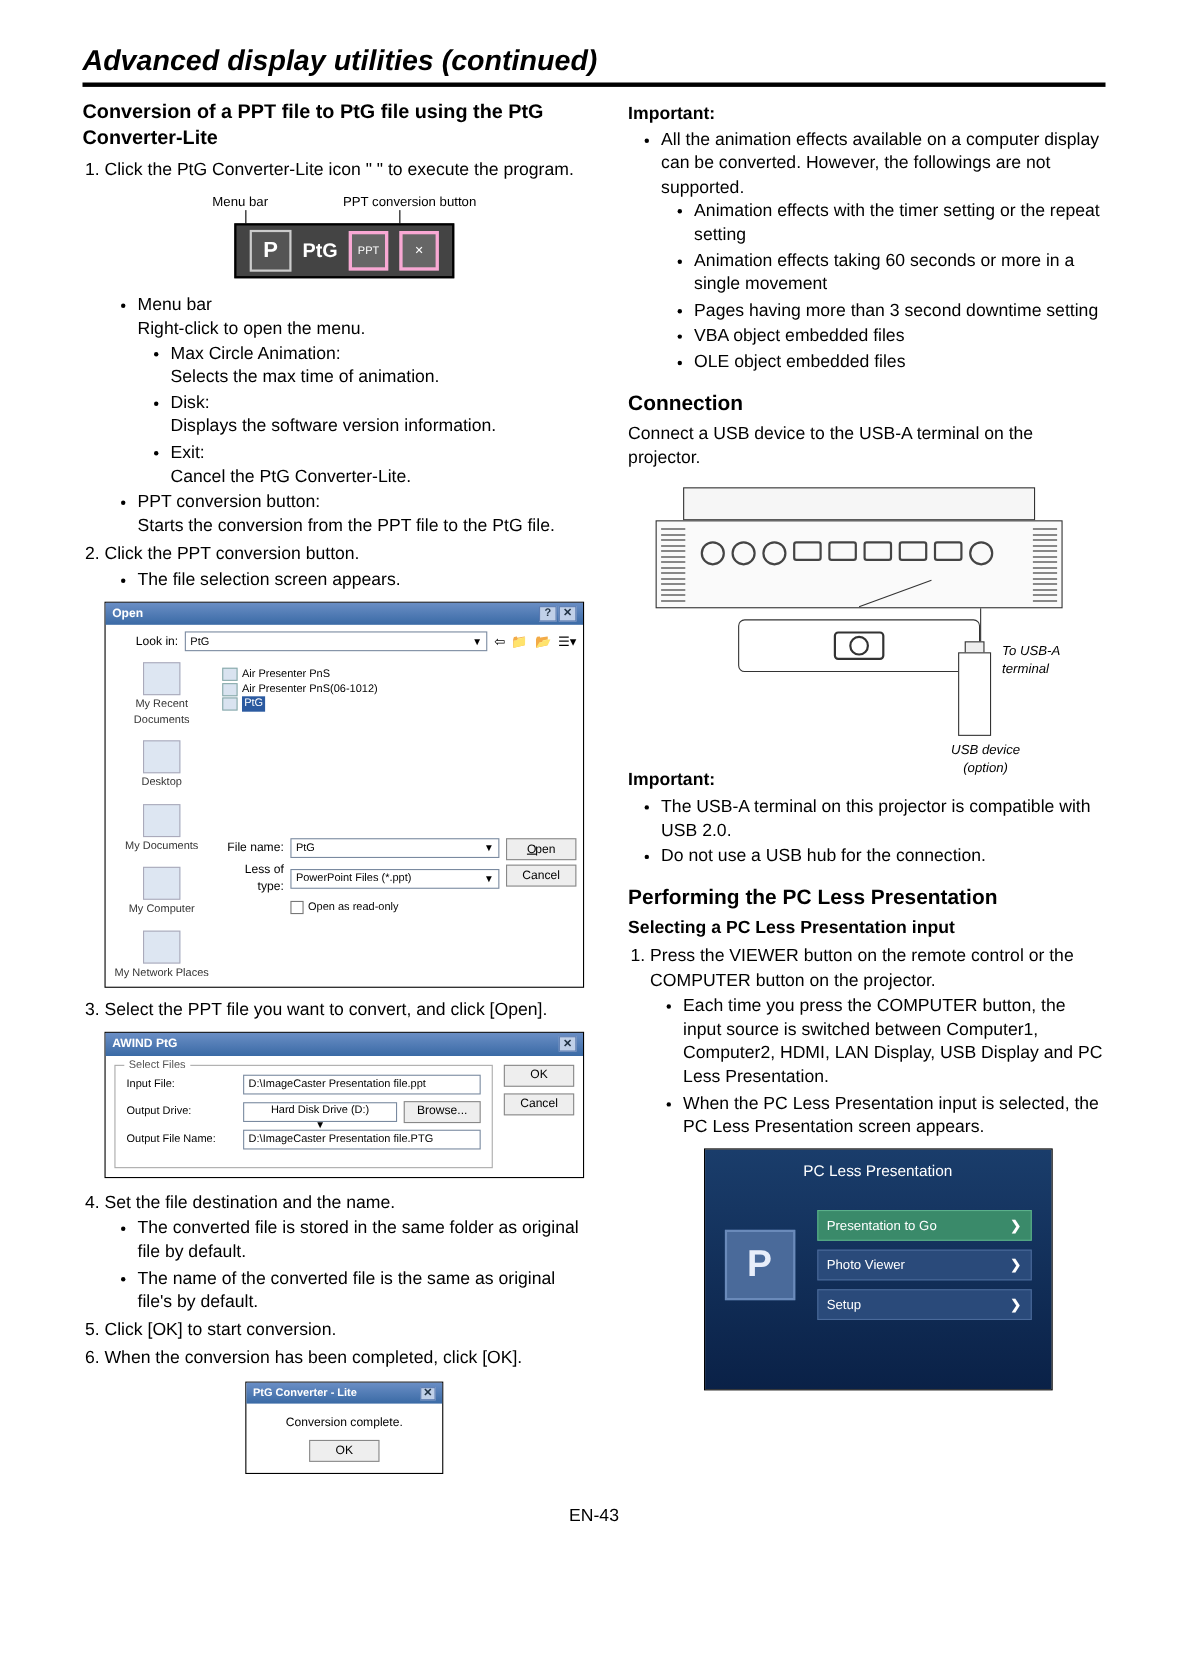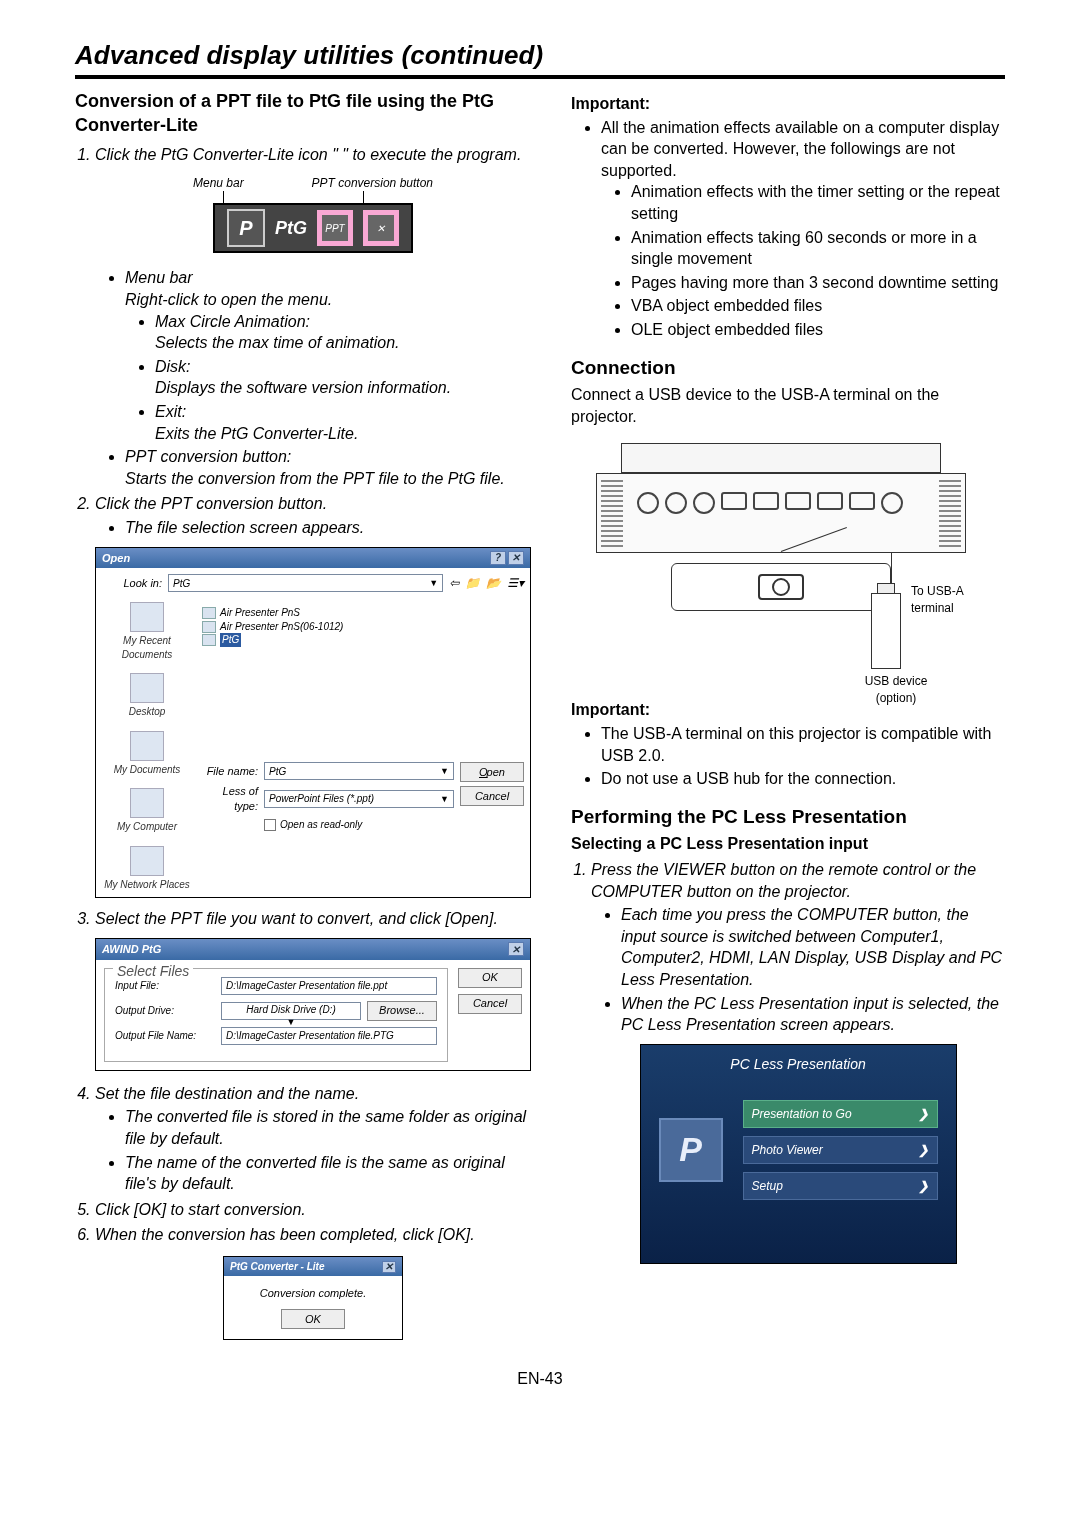--- a/index.html
+++ b/index.html
@@ -42,21 +42,21 @@
     margin-top: 14px;
     margin-bottom: 4px;
   }
   .h-sub2 {
     font-weight: bold;
     font-size: 16px;
     margin-top: 4px;
     margin-bottom: 2px;
   }
   ol.steps { list-style: decimal; margin-left: 20px; margin-top: 4px; }
-  ol.steps > li { margin-bottom: 4px; font-style: italic; }
+  ol.steps > li { margin-bottom: 4px; }
   ul.bul { list-style: disc; margin-left: 30px; margin-top: 2px; margin-bottom: 2px; }
   ul.bul-inner { list-style: disc; margin-left: 30px; }
   ul.bul li { margin-bottom: 2px; }
 
   
   .ptg-fig {
     margin: 10px auto 14px auto;
     width: 260px;
     text-align: center;
     font-size: 12px;
@@ -72,21 +72,21 @@
     display: flex; align-items: center; justify-content: center;
     gap: 10px;
   }
   .ptg-logo {
     width: 38px; height: 38px; border: 2px solid #ccc; background: #555;
     display: flex; align-items: center; justify-content: center;
     color: #fff; font-weight: bold; font-size: 20px;
   }
   .ptg-text { color: #fff; font-size: 18px; font-weight: bold; }
   .ptg-btn {
-    width: 36px; height: 36px; background: #666; border: 5px solid #f9a8d4;
+    width: 36px; height: 36px; background: #666; border: 3px solid #f9a8d4;
     display: flex; align-items: center; justify-content: center; color: #fff; font-size: 10px;
   }
 
   
   .open-dlg {
     border: 1px solid #000;
     width: 100%;
     margin: 8px 0 10px 0;
     font-size: 11px;
   }
@@ -121,35 +121,35 @@
   .open-fields { flex: 1; }
   .btn { border: 1px solid #888; background: #eee; width: 64px; height: 20px; font-size: 11px; display: flex; align-items: center; justify-content: center; }
   .chk { display: flex; align-items: center; gap: 4px; margin-top: 4px; font-size: 10px; }
   .chkbox { width: 12px; height: 12px; border: 1px solid #777; background: #fff; }
 
   
   .awind-dlg { border: 1px solid #000; margin: 8px 0 12px 0; font-size: 11px; }
   .awind-title { background: linear-gradient(#6a8ec5, #3a6aa5); color: #fff; padding: 3px 6px; font-weight: bold; display: flex; justify-content: space-between; align-items:center; }
   .awind-body { display: flex; padding: 8px; gap: 10px; }
   .fieldset { border: 1px solid #aaa; padding: 8px 10px 10px 10px; position: relative; flex: 1; }
-  .fieldset .legend { position: absolute; top: -7px; left: 8px; background: #fff; padding: 0 4px; font-size: 14px; color: #555; }
+  .fieldset .legend { position: absolute; top: -7px; left: 8px; background: #fff; padding: 0 4px; font-size: 10px; color: #555; }
   .aw-row { display: flex; align-items: center; gap: 6px; margin-bottom: 6px; }
   .aw-row label { width: 100px; font-size: 10px; }
   .txt { flex: 1; height: 18px; border: 1px solid #7a8aa0; background: #fff; padding: 0 4px; font-size: 10px; display:flex; align-items:center; }
   .small-combo { width: 140px; flex-direction: column; }
   .awind-btns { display: flex; flex-direction: column; gap: 6px; }
 
   
   .done-dlg { width: 180px; border: 1px solid #000; margin: 10px auto; font-size: 11px; }
   .done-title { background: linear-gradient(#6a8ec5, #3a6aa5); color: #fff; padding: 3px 6px; font-weight: bold; display:flex; justify-content: space-between; align-items:center; font-size: 10px;}
   .done-body { padding: 10px; text-align: center; }
   .done-body .btn { margin: 8px auto 0 auto; }
 
   
-  .proj-fig { width: 100%; height: 260px; position: relative; margin: 6px 0 6px 0; }
+  .proj-fig { width: 100%; height: 260px; position: relative; margin: 6px 0 6px 0; font-style: italic; }
   .proj-top {
     position: absolute; left: 50px; top: 10px; width: 320px; height: 30px;
     border: 1px solid #333; background: #f6f6f6;
   }
   .proj-panel {
     position: absolute; left: 25px; top: 40px; width: 370px; height: 80px;
     border: 1px solid #333; background: #fafafa;
   }
   .proj-panel .ports { position: absolute; left: 40px; top: 18px; display: flex; gap: 6px; }
   .port { width: 22px; height: 22px; border: 2px solid #444; border-radius: 50%; }
@@ -247,21 +247,21 @@
                 <li>
                   <span>Max Circle Animation:</span><br>
                   <span>Selects the max time of animation.</span>
                 </li>
                 <li>
                   <span>Disk:</span><br>
                   <span>Displays the software version information.</span>
                 </li>
                 <li>
                   <span>Exit:</span><br>
-                  <span>Exits the PtG Converter-Lite.</span>
+                  <span>Cancel the PtG Converter-Lite.</span>
                 </li>
               </ul>
             </li>
             <li>
               <span>PPT conversion button:</span><br>
               <span>Starts the conversion from the PPT file to the PtG file.</span>
             </li>
           </ul>
         </li>
 

